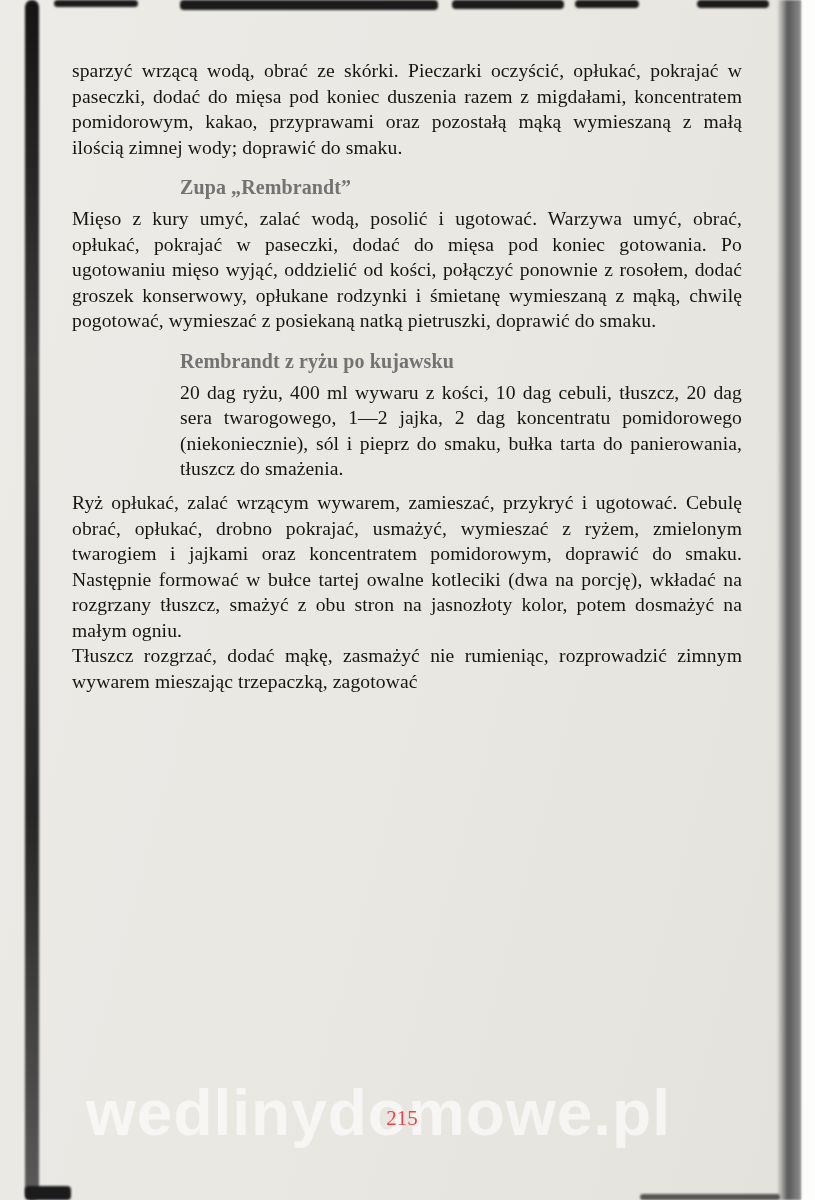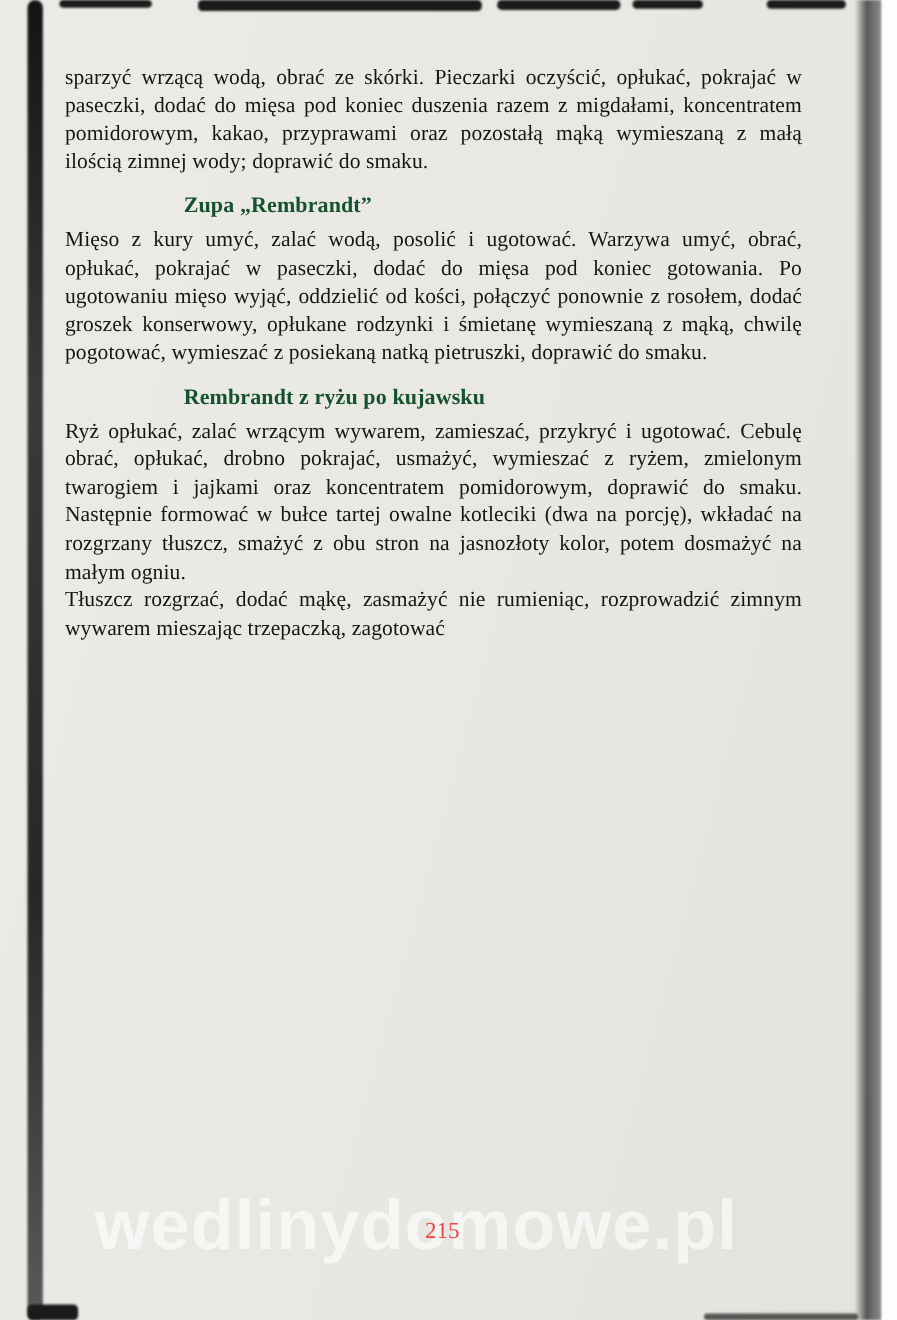--- a/index.html
+++ b/index.html
@@ -36,38 +36,38 @@
   }
   .m1 { left:54px;  top:0;      width:84px;  height:7px;  }
   .m2 { left:180px; top:0;      width:258px; height:10px; }
   .m3 { left:452px; top:0;      width:112px; height:9px;  }
   .m4 { left:575px; top:0;      width:64px;  height:8px;  }
   .m5 { left:697px; top:0;      width:72px;  height:8px;  }
   .m6 { left:25px;  top:1186px; width:46px;  height:14px; }
   .m7 { left:640px; top:1194px; width:140px; height:6px; opacity:.7; }
 
   .text-block {
-    position:absolute; left:59px; top:58px;
+    position:absolute; left:72px; top:58px;
     width:670px;
     font-size:19.6px;
     line-height:25.6px;
     color:#17150f;
     text-align:justify;
     letter-spacing:0.1px;
     hyphens:auto;
     z-index:2;
     font-family:Liberation Serif, serif;
   }
   .para { margin:0; }
   .recipe-title {
     font-size:20px;
     font-weight:bold;
     margin:15px 0 5px 108px;
     text-align:left;
-    color:#14532d;
+    color:#737373;
   }
   .ingredients {
     margin:0 0 8px 108px;
     text-align:justify;
   }
   .watermark {
     position:absolute; left:86px; top:1076px;
     width:680px;
     font-family:"Liberation Sans", sans-serif;
     font-weight:bold;
@@ -103,20 +103,21 @@
 <div class="mark m7"></div>
 
 <div class="text-block">
 
   <p class="para">sparzyć wrzącą wodą, obrać ze skórki. Pieczarki oczyścić, opłukać, pokrajać w paseczki, dodać do mięsa pod koniec duszenia razem z migdałami, koncentratem pomidorowym, kakao, przyprawami oraz pozostałą mąką wymieszaną z małą ilością zimnej wody; doprawić do smaku.</p>
 
   <h3 class="recipe-title">Zupa „Rembrandt”</h3>
   <p class="para">Mięso z kury umyć, zalać wodą, posolić i ugotować. Warzywa umyć, obrać, opłukać, pokrajać w paseczki, dodać do mięsa pod koniec gotowania. Po ugotowaniu mięso wyjąć, oddzielić od kości, połączyć ponownie z rosołem, dodać groszek konserwowy, opłukane rodzynki i śmietanę wymieszaną z mąką, chwilę pogotować, wymieszać z posiekaną natką pietruszki, doprawić do smaku.</p>
 
   <h3 class="recipe-title">Rembrandt z ryżu po kujawsku</h3>
+  <p class="ingredients">20 dag ryżu, 400 ml wywaru z kości, 10 dag cebuli, tłuszcz, 20 dag sera twarogowego, 1—2 jajka, 2 dag koncentratu pomidorowego (niekoniecznie), sól i pieprz do smaku, bułka tarta do panierowania, tłuszcz do smażenia.</p>
   <p class="para">Ryż opłukać, zalać wrzącym wywarem, zamieszać, przykryć i ugotować. Cebulę obrać, opłukać, drobno pokrajać, usmażyć, wymieszać z ryżem, zmielonym twarogiem i jajkami oraz koncentratem pomidorowym, doprawić do smaku. Następnie formować w bułce tartej owalne kotleciki (dwa na porcję), wkładać na rozgrzany tłuszcz, smażyć z obu stron na jasnozłoty kolor, potem dosmażyć na małym ogniu.</p>
 
   <p class="para">Tłuszcz rozgrzać, dodać mąkę, zasmażyć nie rumieniąc, rozprowadzić zimnym wywarem mieszając trzepaczką, zagotować</p>
 
 </div>
 
 <div class="watermark">wedlinydomowe.pl</div>
 
 <div class="page-number">215</div>
 

